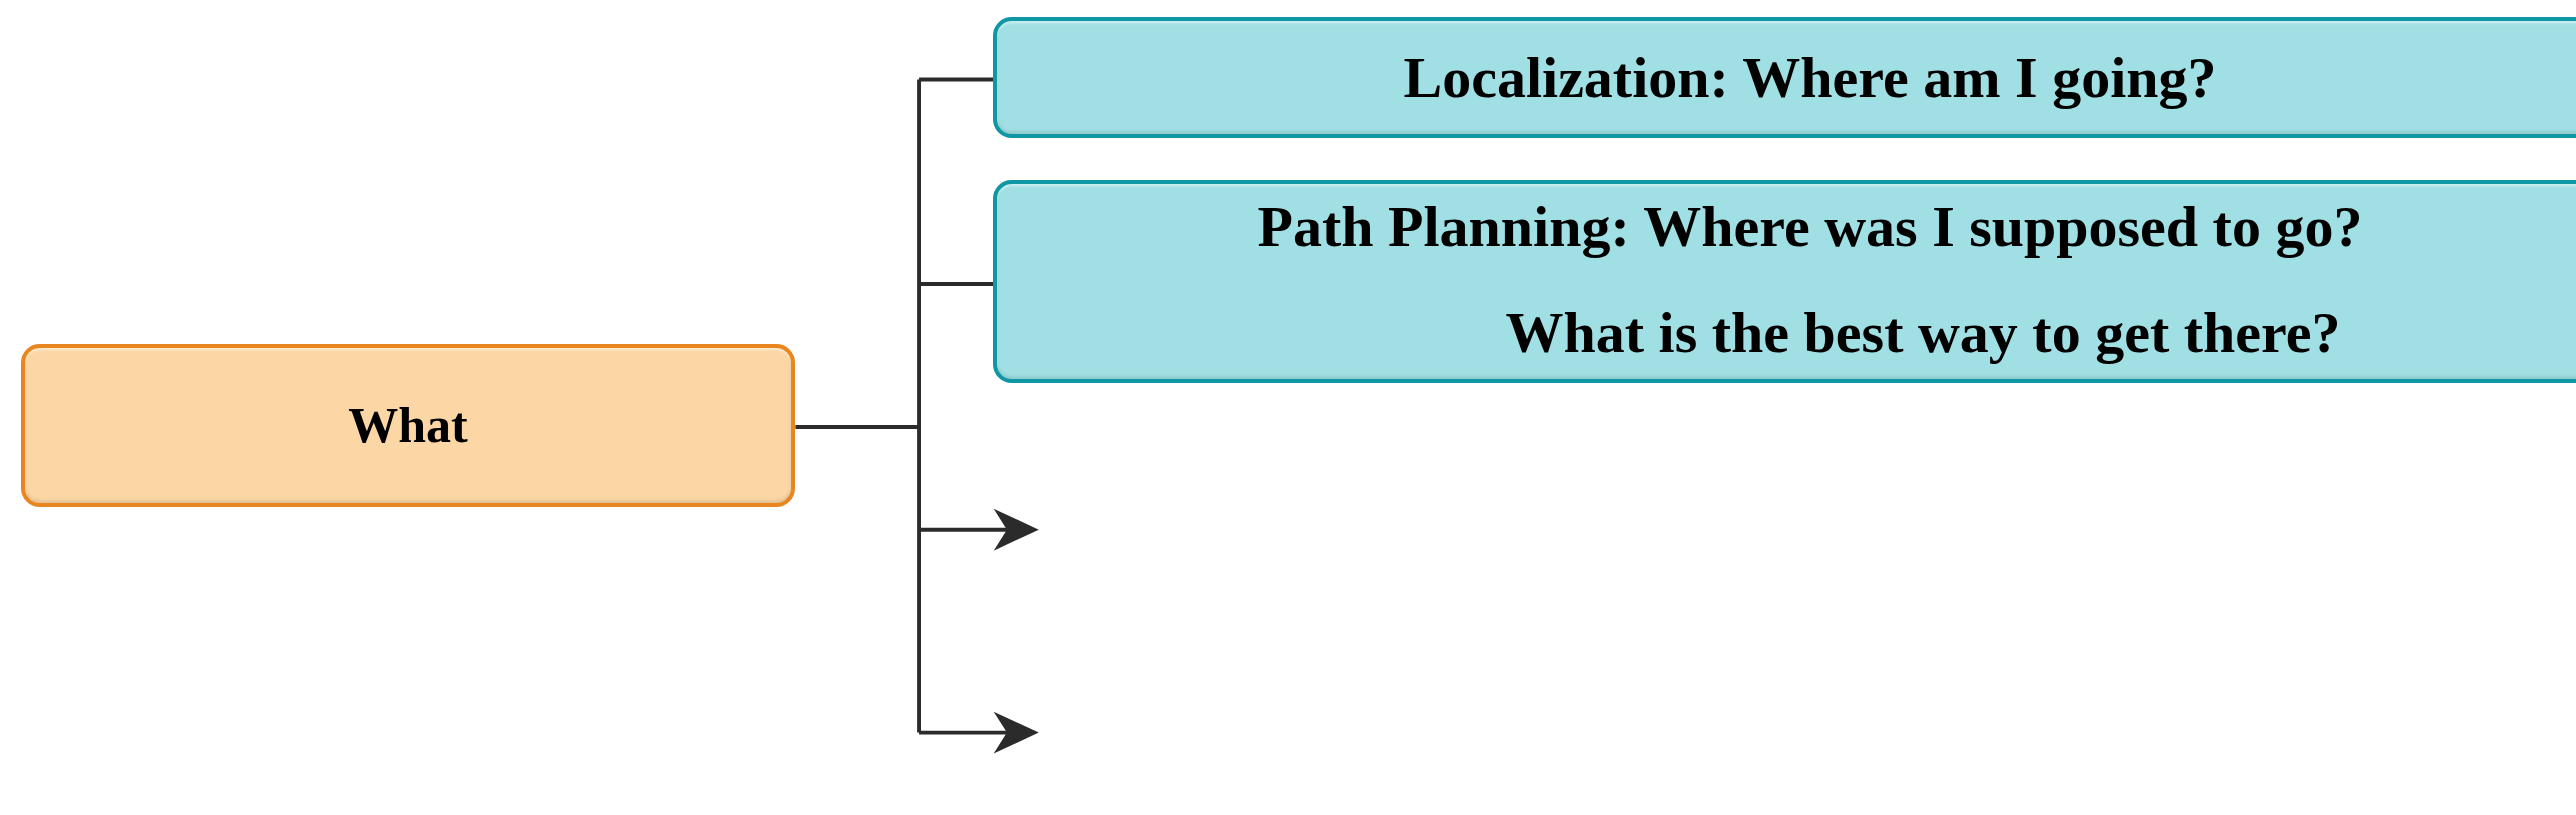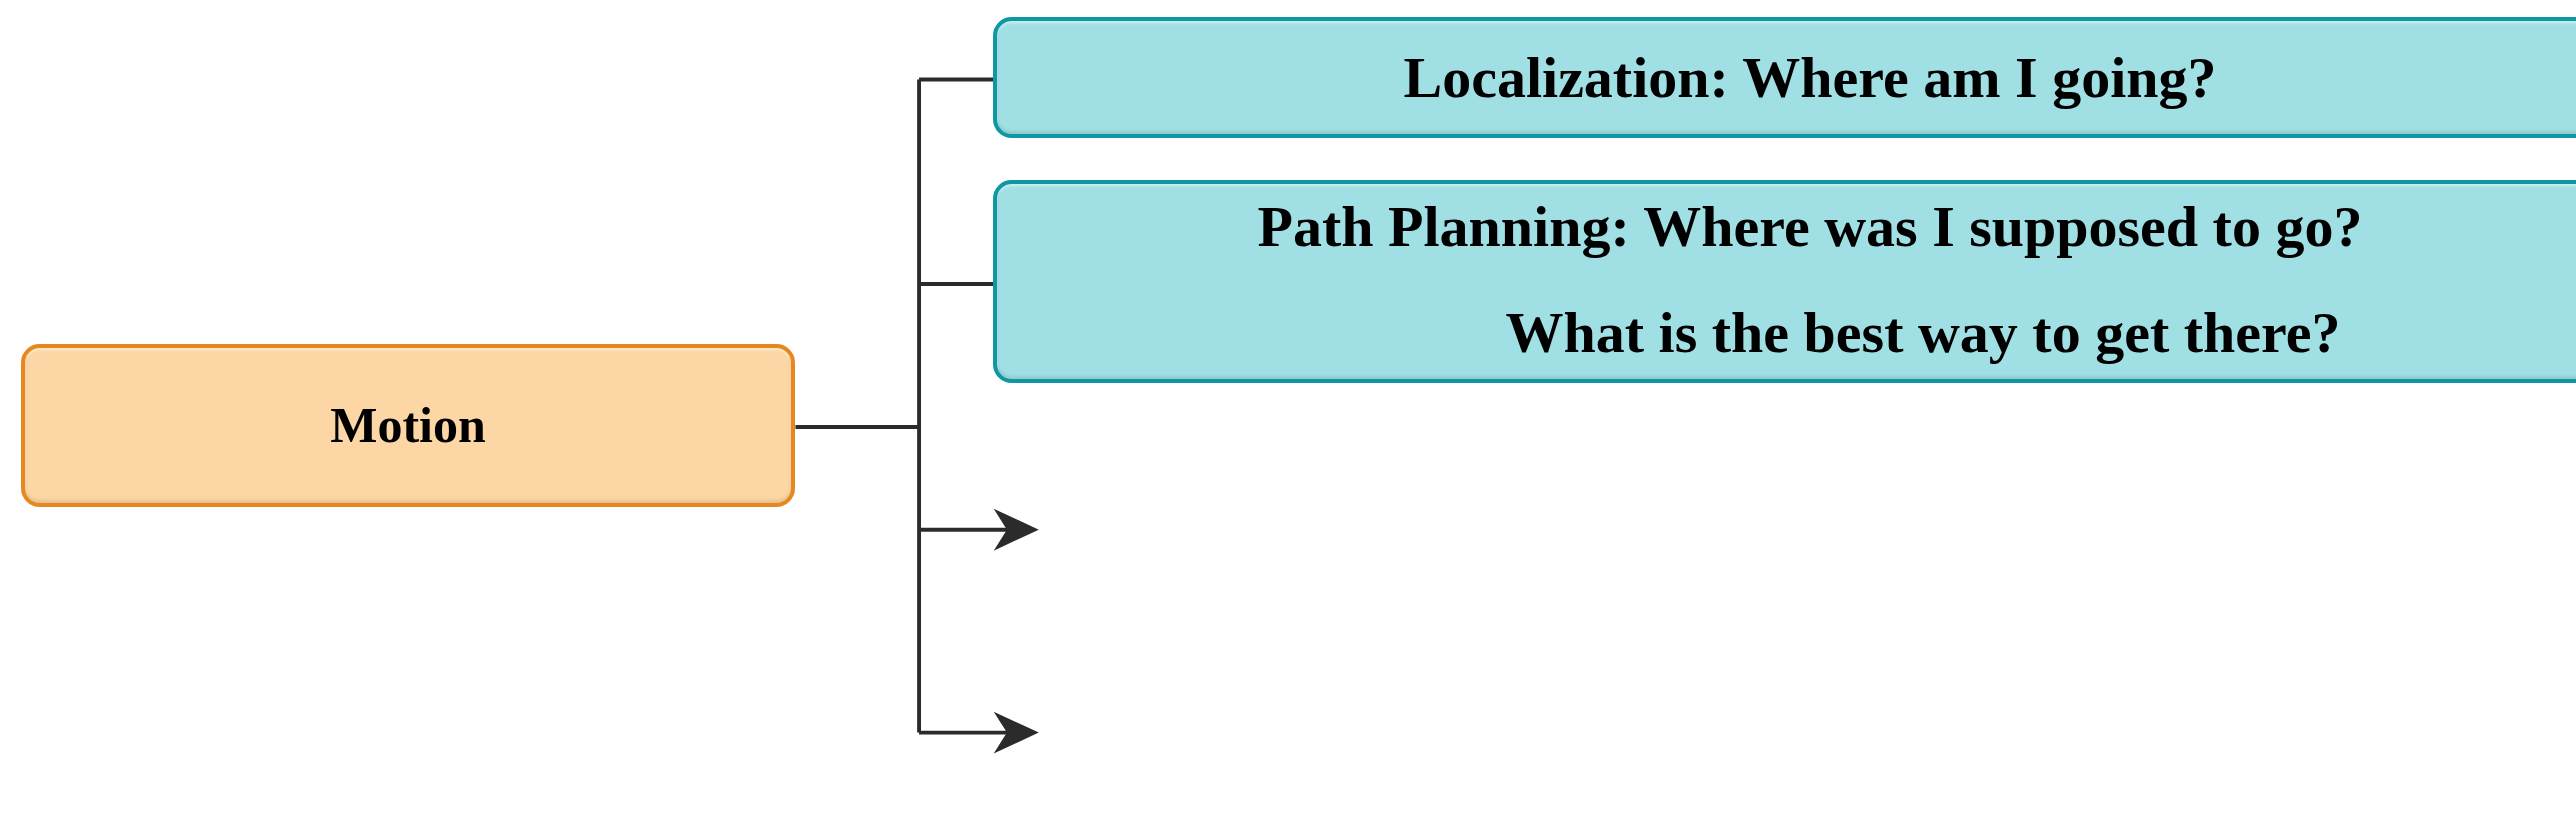--- a/index.html
+++ b/index.html
@@ -65,21 +65,21 @@
     </g>
     <g style="fill:var(--connector,#2B2B2B);">
       <polygon points="1336,102 1278,75 1295,102 1278,129"></polygon>
       <polygon points="1336,365 1278,338 1295,365 1278,392"></polygon>
       <polygon points="1336,681 1278,654 1295,681 1278,708"></polygon>
       <polygon points="1336,942 1278,915 1295,942 1278,969"></polygon>
     </g>
   </svg>
 
   <div class="box root-box">
-    <span class="line">Motion</span>
+    <span class="line">What</span>
   </div>
 
   <div class="box node single n1">
     <span class="line">Localization: Where am I going?</span>
   </div>
 
   <div class="box node double n2">
     <span class="line">Path Planning: Where was I supposed to go?</span>
     <span class="line offset">What is the best way to get there?</span>
   </div>

